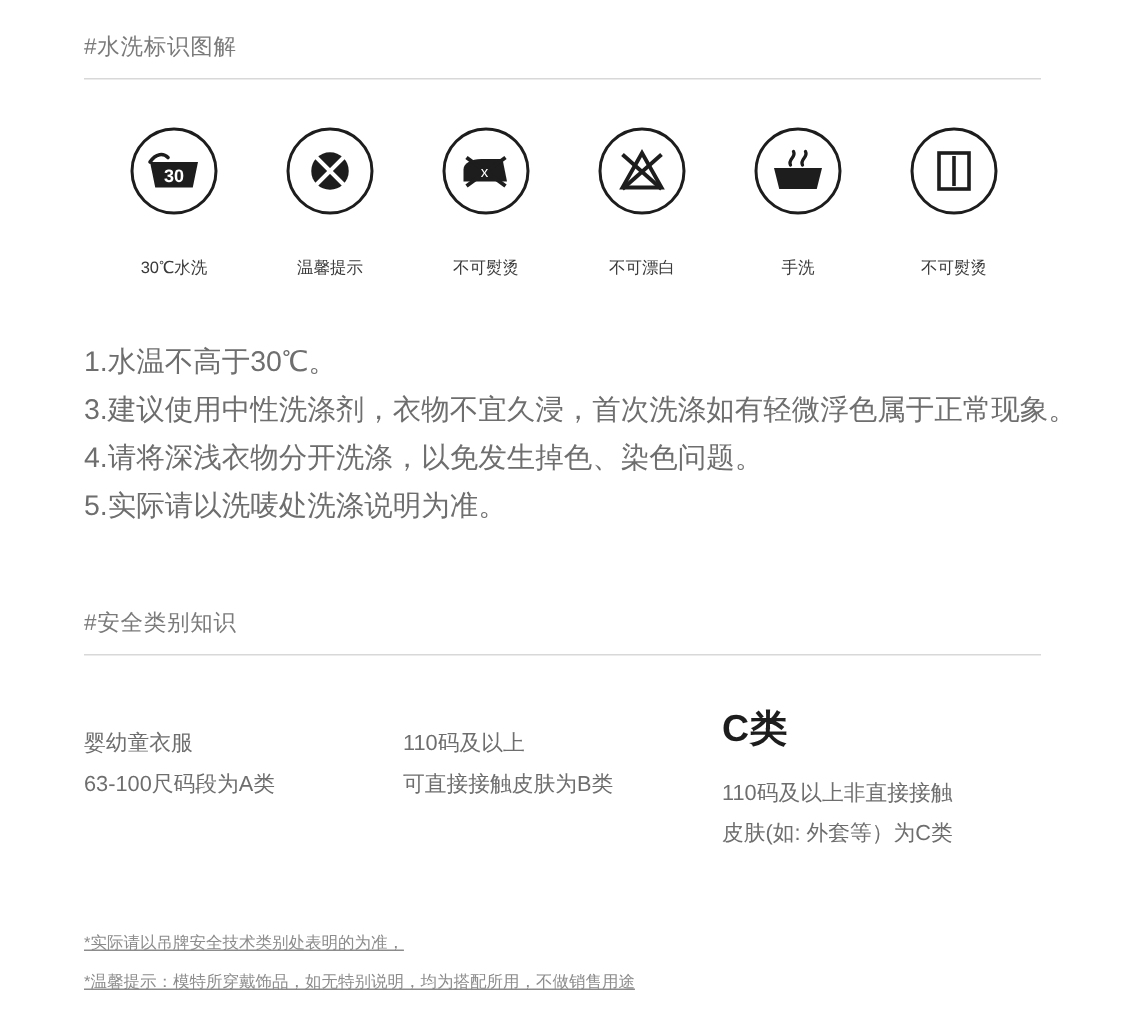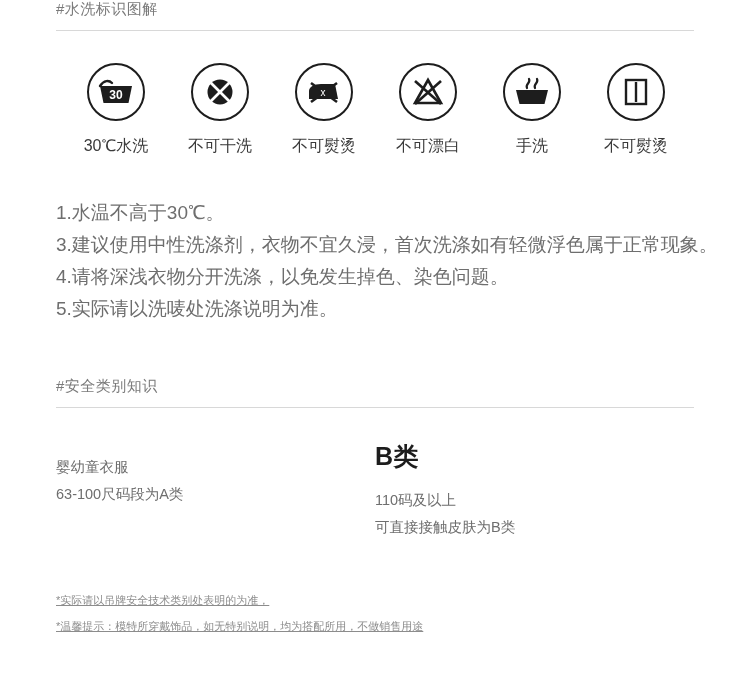--- a/index.html
+++ b/index.html
@@ -17,20 +17,21 @@
   .page {
     position: relative;
     width: 750px;
     height: 688px;
     box-sizing: border-box;
     padding: 0 56px;
   }
 
   
   .section-head {
+    padding-top: 22px;
     font-size: 15px;
     color: #7a7a7a;
     letter-spacing: 0.5px;
     padding-bottom: 11px;
     border-bottom: 1px solid #d8d8d8;
   }
   .section-head.second {
     padding-top: 52px;
   }
 
@@ -56,22 +57,22 @@
     box-sizing: border-box;
     text-decoration: underline;
   }
   .icon-circle svg {
     position: absolute;
     left: 50%;
     top: 50%;
     transform: translate(-50%, -50%);
   }
   .icon-label {
-    margin-top: 15px;
-    font-size: 16px;
+    margin-top: 28px;
+    font-size: 11px;
     color: #3a3a3a;
     white-space: nowrap;
   }
 
   
   .notes {
     margin-top: 40px;
   }
   .note {
     font-size: 19px;
@@ -137,21 +138,21 @@
     </div>
 
     <div class="icon-cell">
       <div class="icon-circle">
         <svg width="34" height="34" viewBox="0 0 34 34" aria-hidden="true">
           <circle cx="17" cy="17" r="12.5" fill="#1d1d1d"></circle>
           <line x1="6" y1="6" x2="28" y2="28" stroke="#ffffff" stroke-width="2.6"></line>
           <line x1="28" y1="6" x2="6" y2="28" stroke="#ffffff" stroke-width="2.6"></line>
         </svg>
       </div>
-      <div class="icon-label">不可干洗</div>
+      <div class="icon-label">温馨提示</div>
     </div>
 
     <div class="icon-cell">
       <div class="icon-circle">
         <svg width="38" height="30" viewBox="0 0 38 30" aria-hidden="true">
           <path d="M4 22 L4 14 C4 10, 9 7, 16 7 L30 7 L33 22 Z" fill="#1d1d1d"></path>
           <line x1="6" y1="6" x2="32" y2="25" stroke="#1d1d1d" stroke-width="2.6"></line>
           <line x1="32" y1="6" x2="6" y2="25" stroke="#1d1d1d" stroke-width="2.6"></line>
           <line x1="7" y1="7" x2="31" y2="24" stroke="#ffffff" stroke-width="1" opacity="0"></line>
           <text x="18" y="19" font-family="Liberation Sans, sans-serif" font-size="10" fill="#ffffff" text-anchor="middle">x</text>
@@ -206,27 +207,33 @@
   <div class="grades">
 
     <div class="grade">
       <div class="grade-lines">
         <div class="grade-line">婴幼童衣服</div>
         <div class="grade-line">63-100尺码段为A类</div>
       </div>
     </div>
 
     <div class="grade">
-      <div class="grade-title">B类</div>
       <div class="grade-lines">
         <div class="grade-line">110码及以上</div>
         <div class="grade-line">可直接接触皮肤为B类</div>
       </div>
     </div>
 
+    <div class="grade">
+      <div class="grade-title">C类</div>
+      <div class="grade-lines">
+        <div class="grade-line">110码及以上非直接接触</div>
+        <div class="grade-line">皮肤(如: 外套等）为C类</div>
+      </div>
+    </div>
 
   </div>
 
   <div class="footnotes">
     <div class="footnote">*实际请以吊牌安全技术类别处表明的为准，</div>
     <div class="footnote">*温馨提示：模特所穿戴饰品，如无特别说明，均为搭配所用，不做销售用途</div>
   </div>
 
 </div>
 

